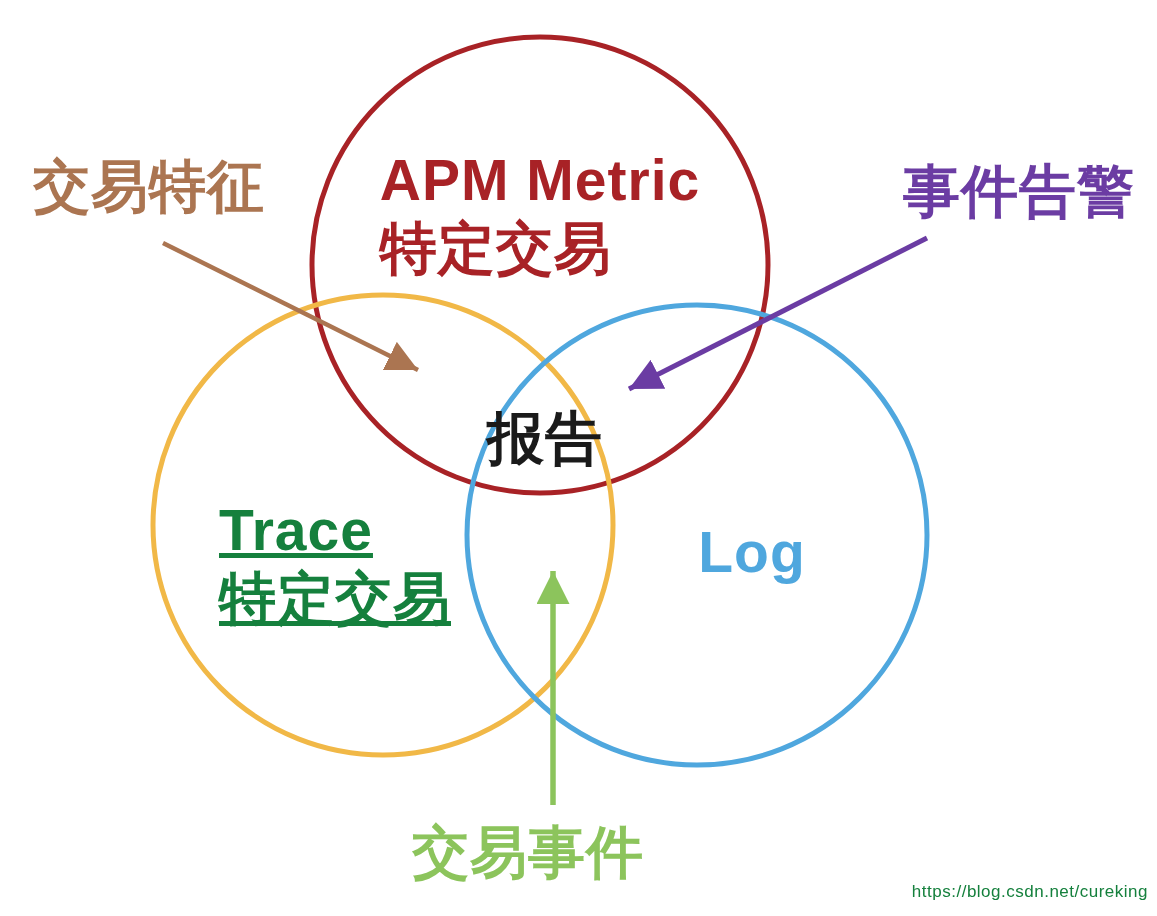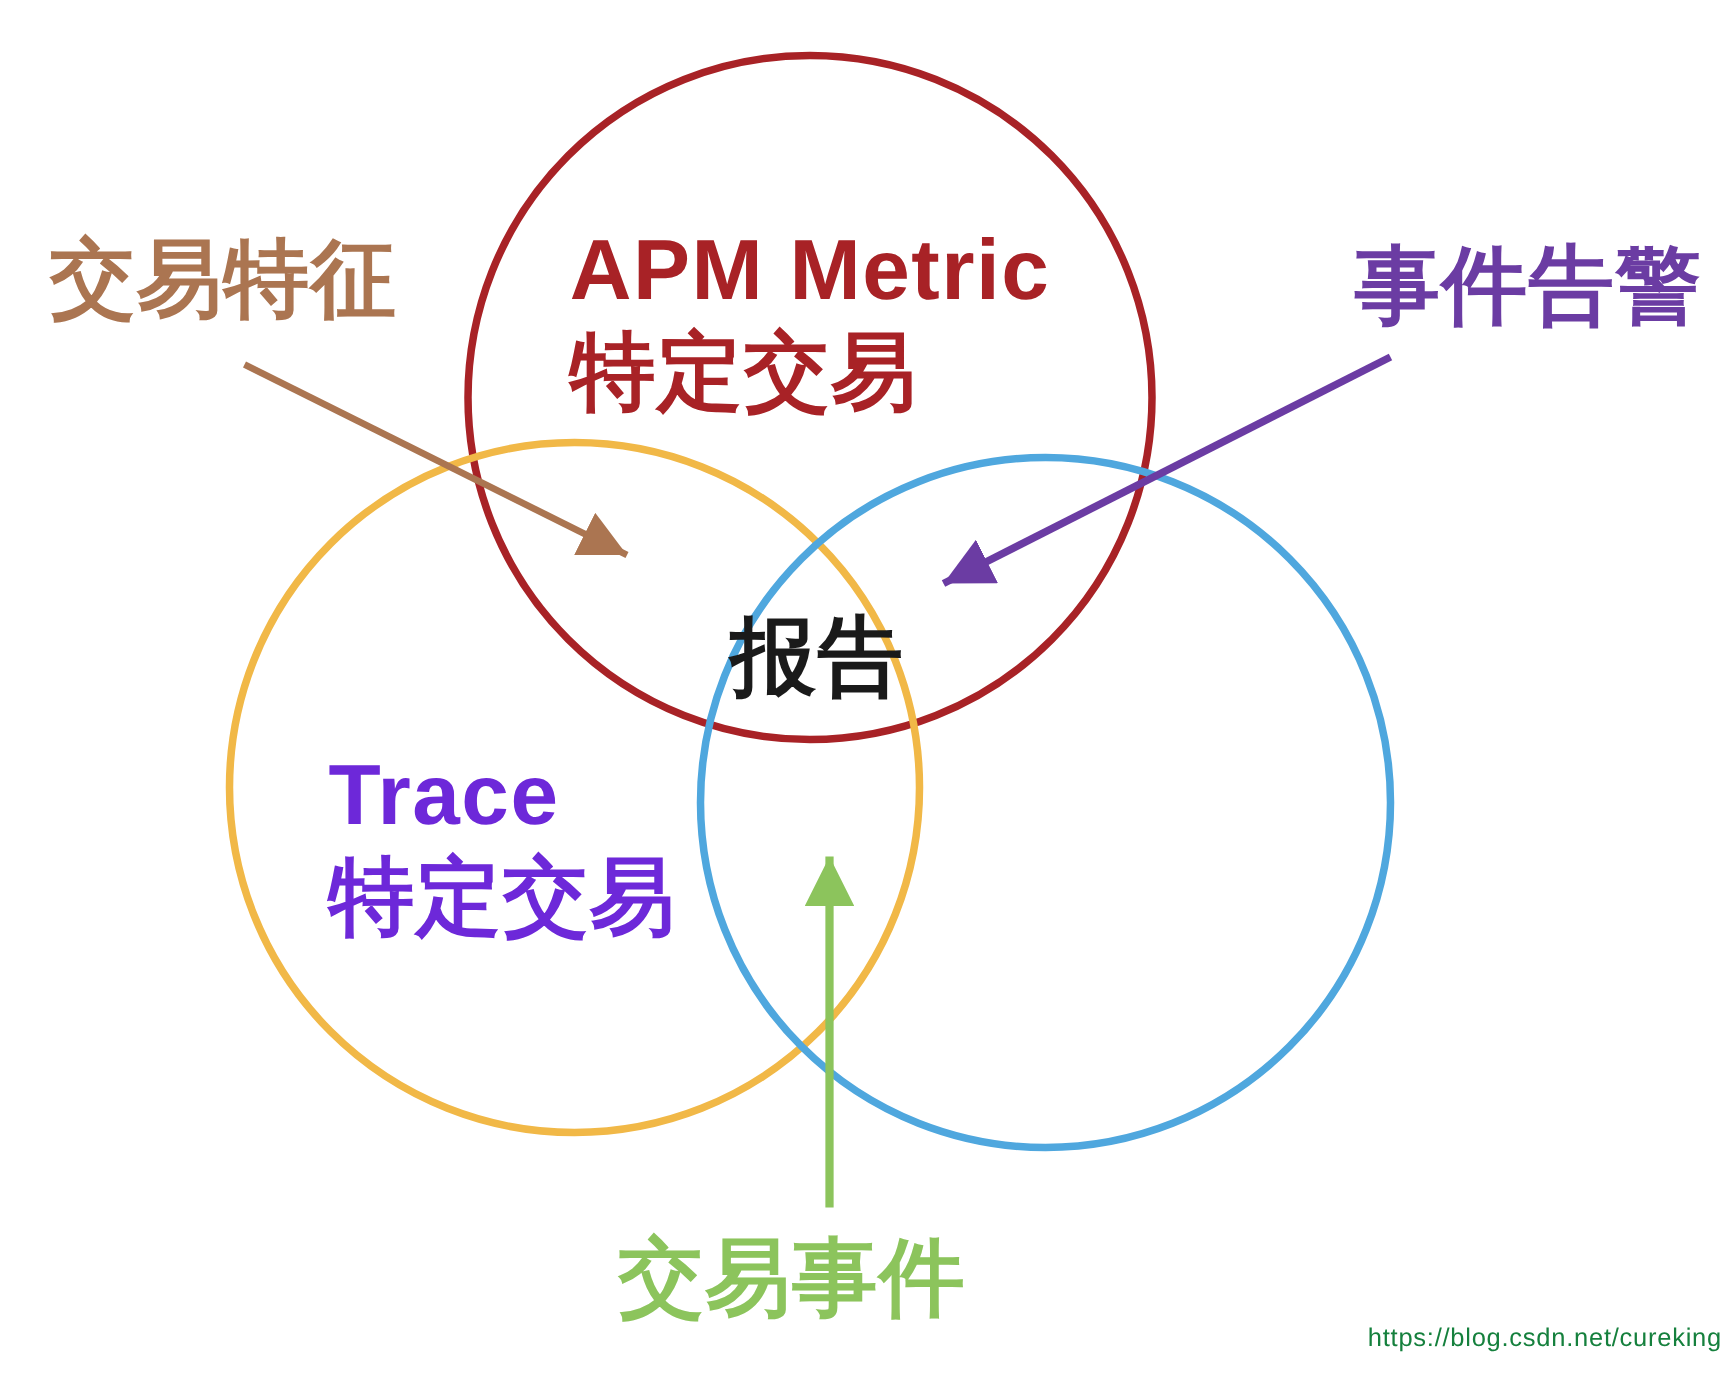--- a/index.html
+++ b/index.html
@@ -15,21 +15,21 @@
   .label {
     position: absolute;
     font-weight: 600;
     font-size: 57px;
     line-height: 68px;
     white-space: nowrap;
     letter-spacing: 1px;
   }
   .centered { transform: translateX(-50%); }
   .lbl-apm   { left: 540px; top: 146px; color: #A82226; }
-  .lbl-trace { left: 335px; top: 496px; color: #6d28d9; }
+  .lbl-trace { left: 335px; top: 496px; color: #15803d; text-decoration: underline; }
   .lbl-log   { left: 752px; top: 518px; color: #4FA7DE; }
   .lbl-center{ left: 545px; top: 404px; color: #1A1A1A; }
   .lbl-feat  { left: 33px;  top: 152px; color: #AB7551; }
   .lbl-aggr  { left: 903px; top: 157px; color: #6B3CA3; }
   .lbl-event { left: 412px; top: 818px; color: #8CC45C; }
   .watermark {
     position: absolute;
     right: 9px;
     top: 882px;
     font-size: 17px;
@@ -73,20 +73,21 @@
     <span style="display:block">APM Metric</span>
     <span style="display:block">特定交易</span>
   </div>
 
   <div class="label lbl-trace centered">
     <span style="display:block">Trace</span>
     <span style="display:block">特定交易</span>
   </div>
 
   <div class="label lbl-log centered">
+    <span style="display:block">Log</span>
   </div>
 
   <div class="label lbl-center centered">报告</div>
 
   <div class="label lbl-feat">交易特征</div>
 
   <div class="label lbl-aggr">事件告警</div>
 
   <div class="label lbl-event">交易事件</div>
 

